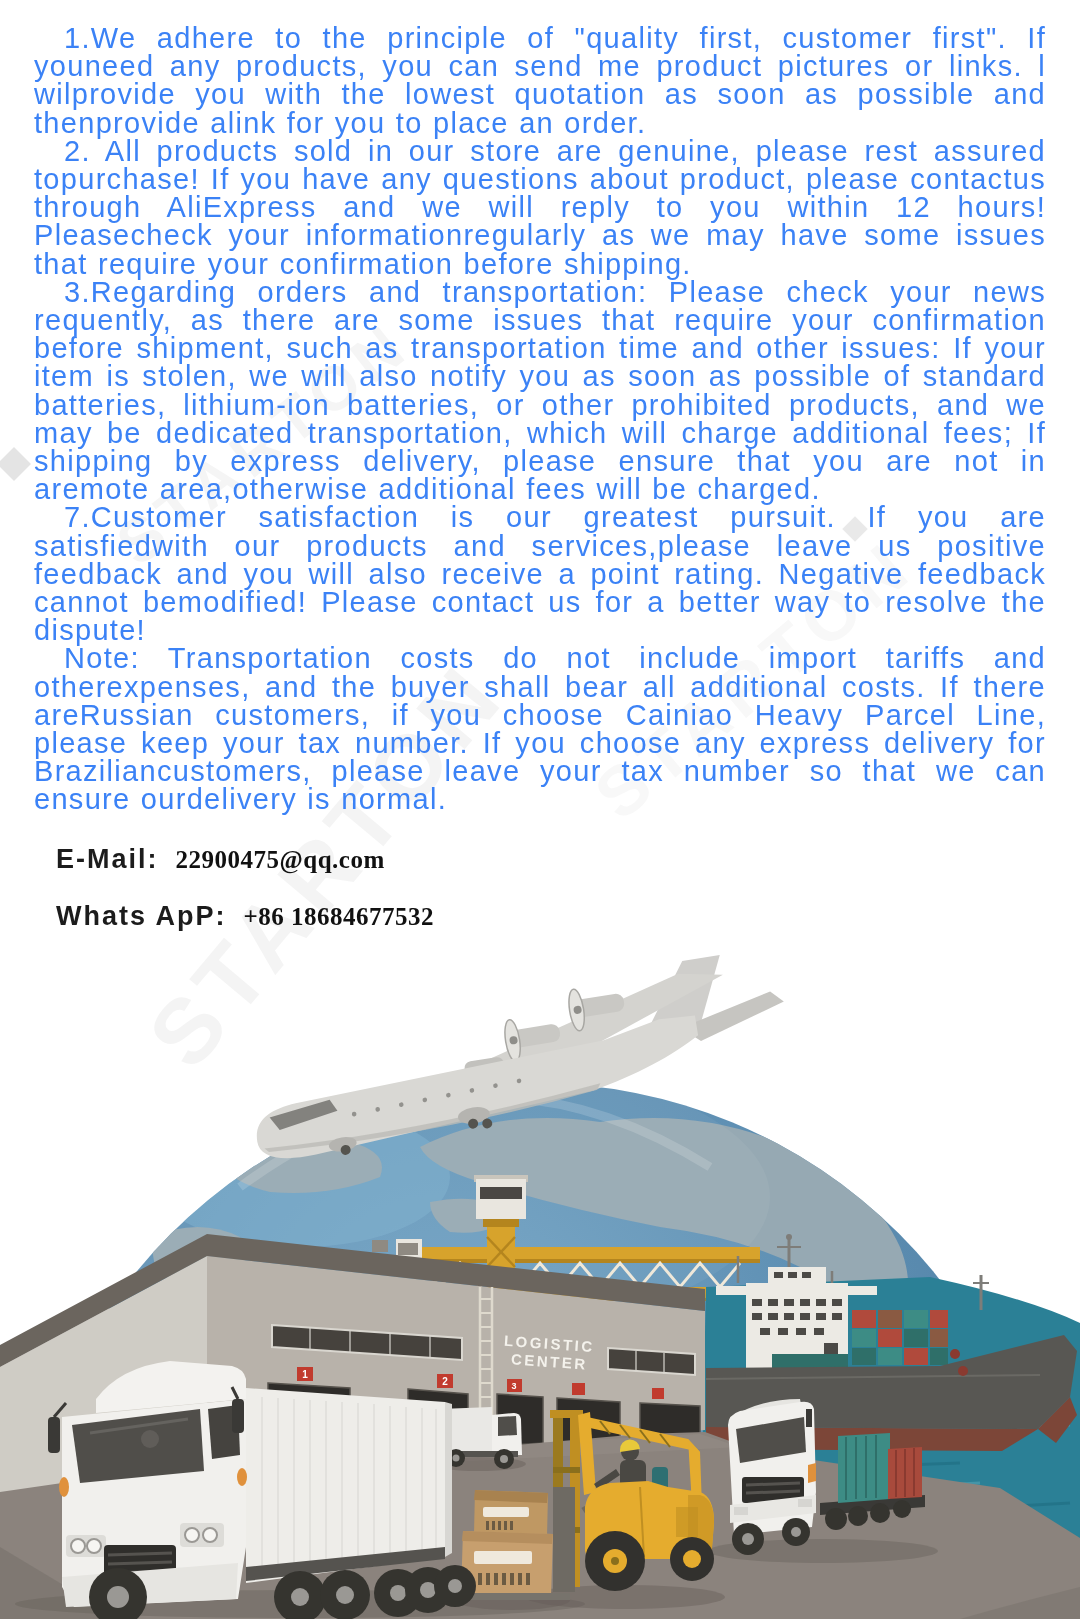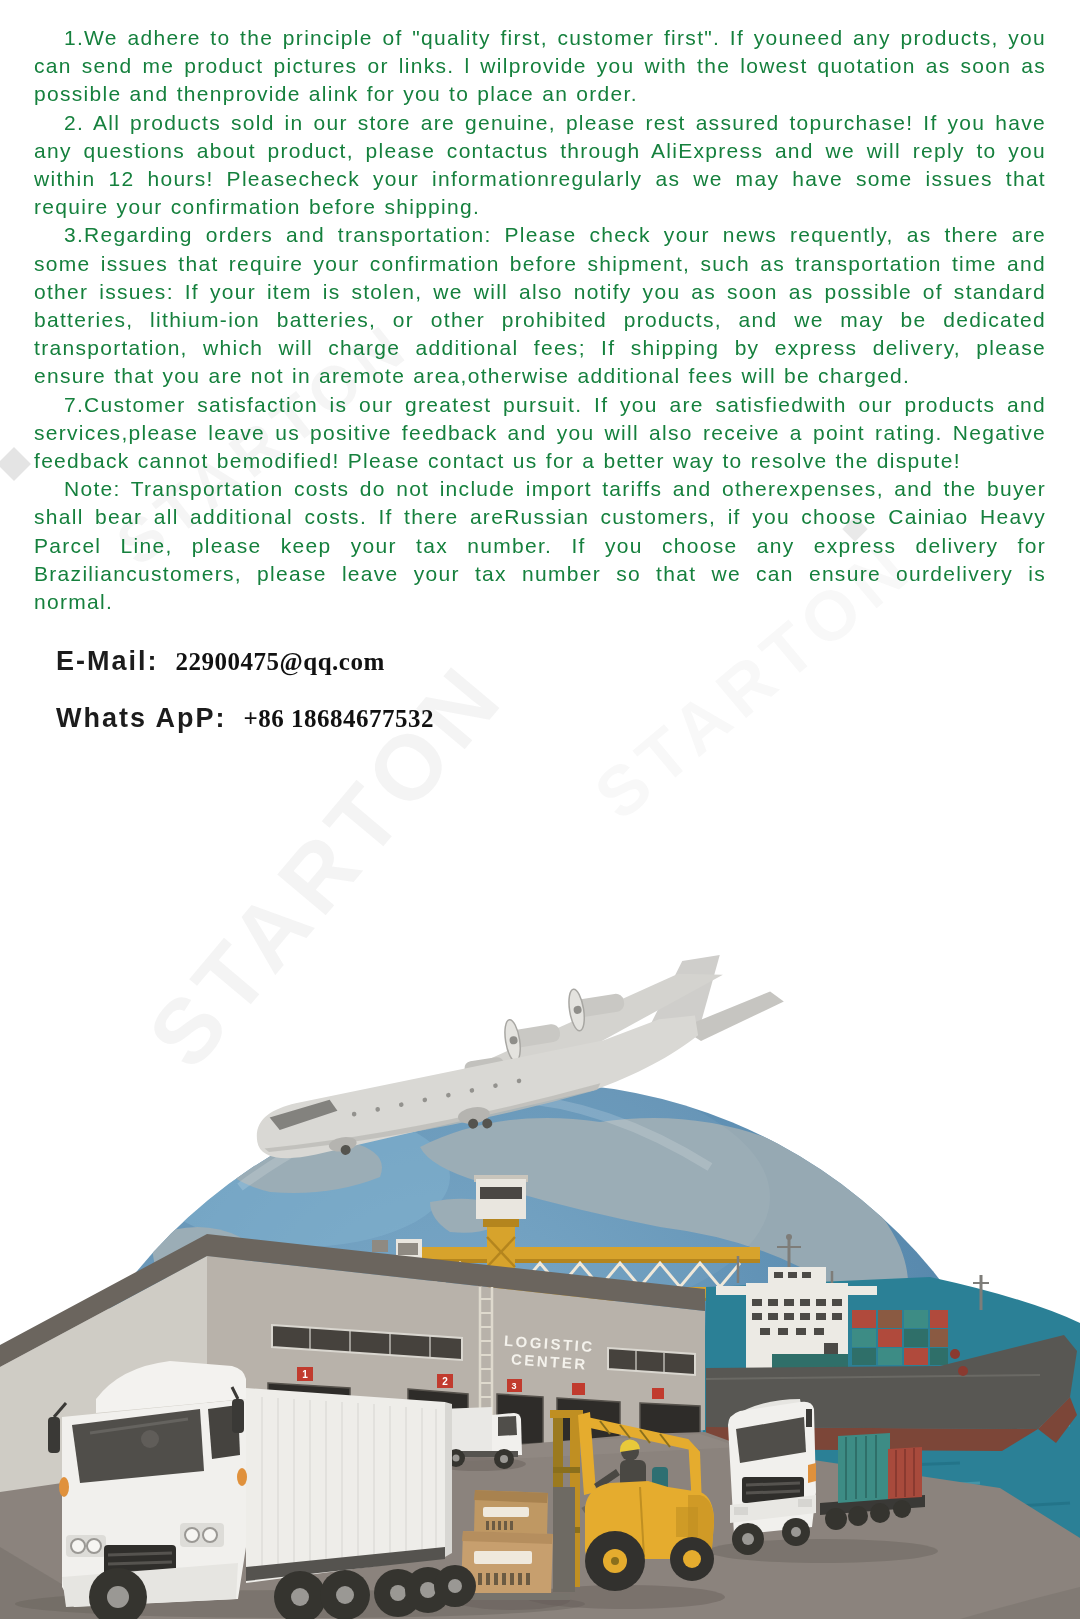--- a/index.html
+++ b/index.html
@@ -1,22 +1,22 @@
 <!DOCTYPE html>
 <html><head>
 <meta charset="utf-8">
 <style>
   html,body{margin:0;padding:0;background:#ffffff;}
   .page{position:relative;width:1080px;height:1619px;background:#ffffff;overflow:hidden;
         font-family:"Liberation Sans",sans-serif;}
   .text-wrap{position:absolute;top:0;left:0;right:0;padding:24px 34px 0;z-index:2;}
   .page-title{margin:0 0 16px;text-align:center;font-size:39px;font-weight:700;
               color:#141414;letter-spacing:1px;}
-  .paragraphs p{margin:0;text-indent:30px;font-size:21px;line-height:28.2px;
-                letter-spacing:1.3px;word-spacing:1px;color:#15803d;text-align:justify;}
+  .paragraphs p{margin:0;text-indent:30px;font-size:29px;line-height:28.2px;
+                letter-spacing:1.3px;word-spacing:1px;color:#3b82f6;text-align:justify;}
   .contact{margin-top:30px;padding-left:22px;}
   .contact-row{display:flex;align-items:baseline;gap:17px;margin-bottom:26px;}
   .contact-label{font-size:27px;font-weight:700;color:#1c1c1c;letter-spacing:2px;}
   .contact-value{font-size:25px;font-weight:700;color:#111111;letter-spacing:0.5px;font-family:Liberation Serif, serif;}
   
   .wm{position:absolute;font-weight:700;color:rgba(60,60,60,0.05);z-index:1;
       letter-spacing:8px;white-space:nowrap;pointer-events:none;}
   .wm1{left:88px;top:408px;font-size:62px;transform:rotate(-38deg);}
   .wm2{left:128px;top:1020px;font-size:92px;transform:rotate(-50deg);transform-origin:left top;
        color:rgba(60,60,60,0.055);}

